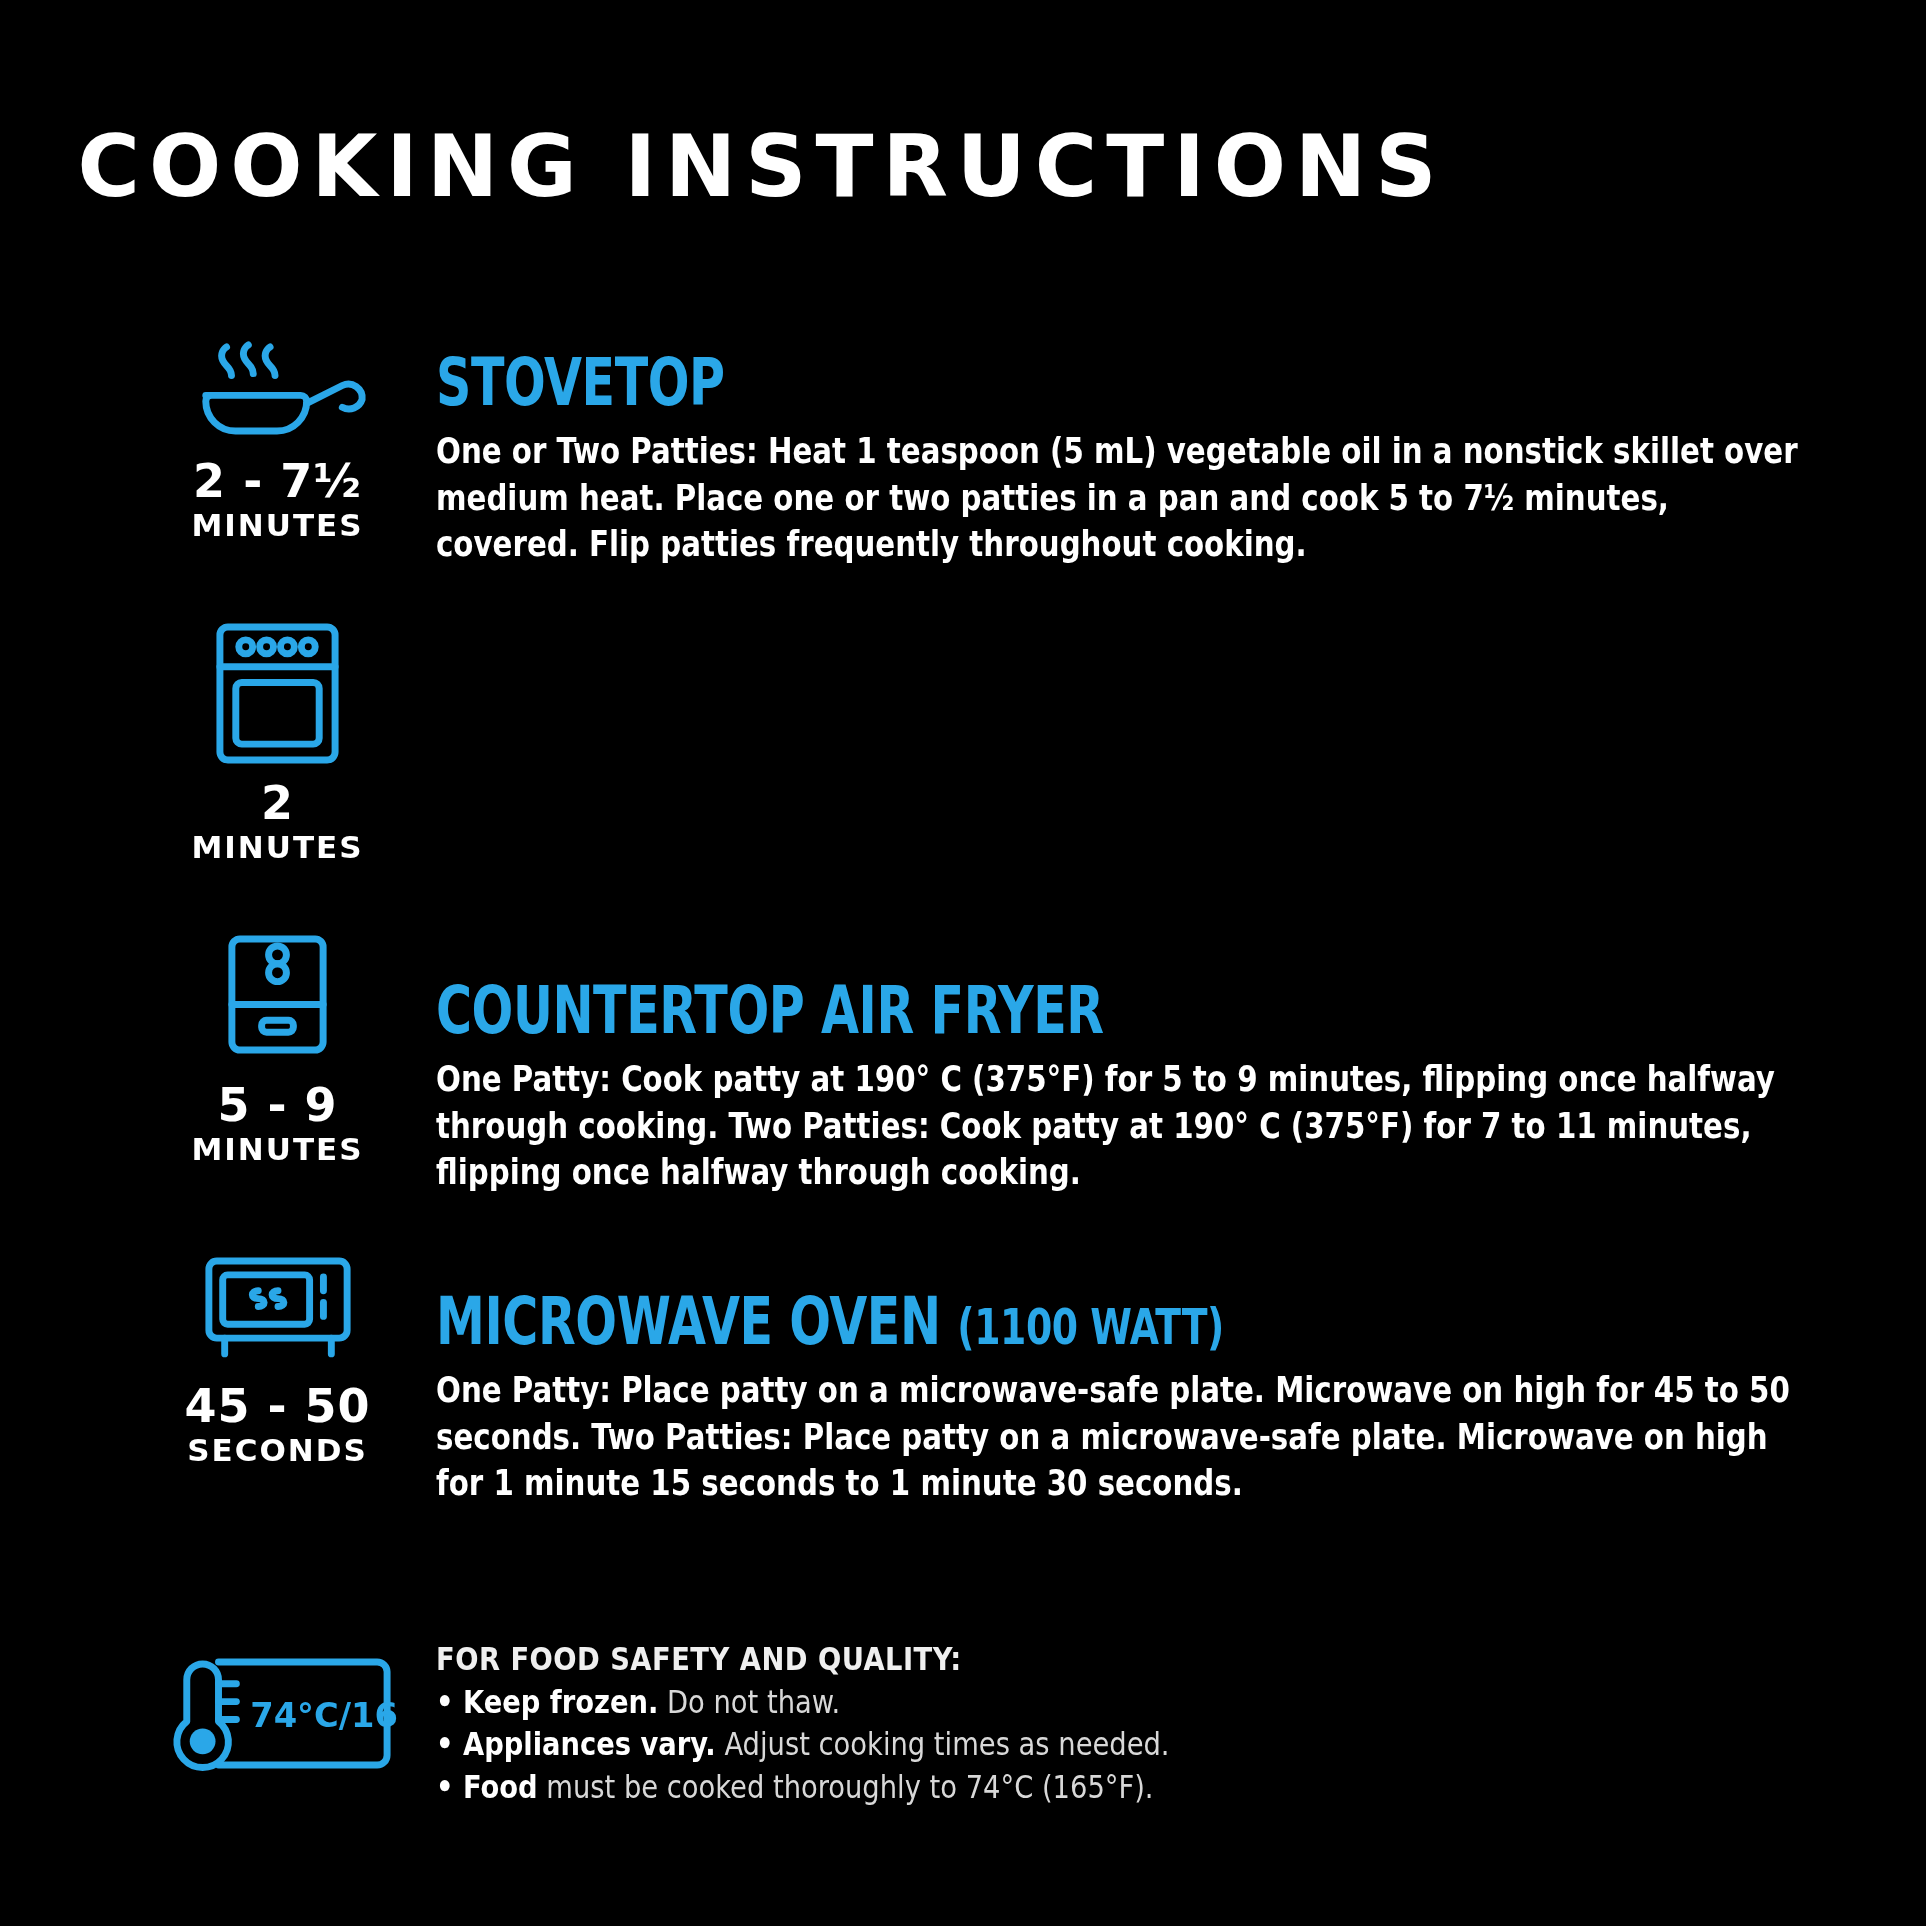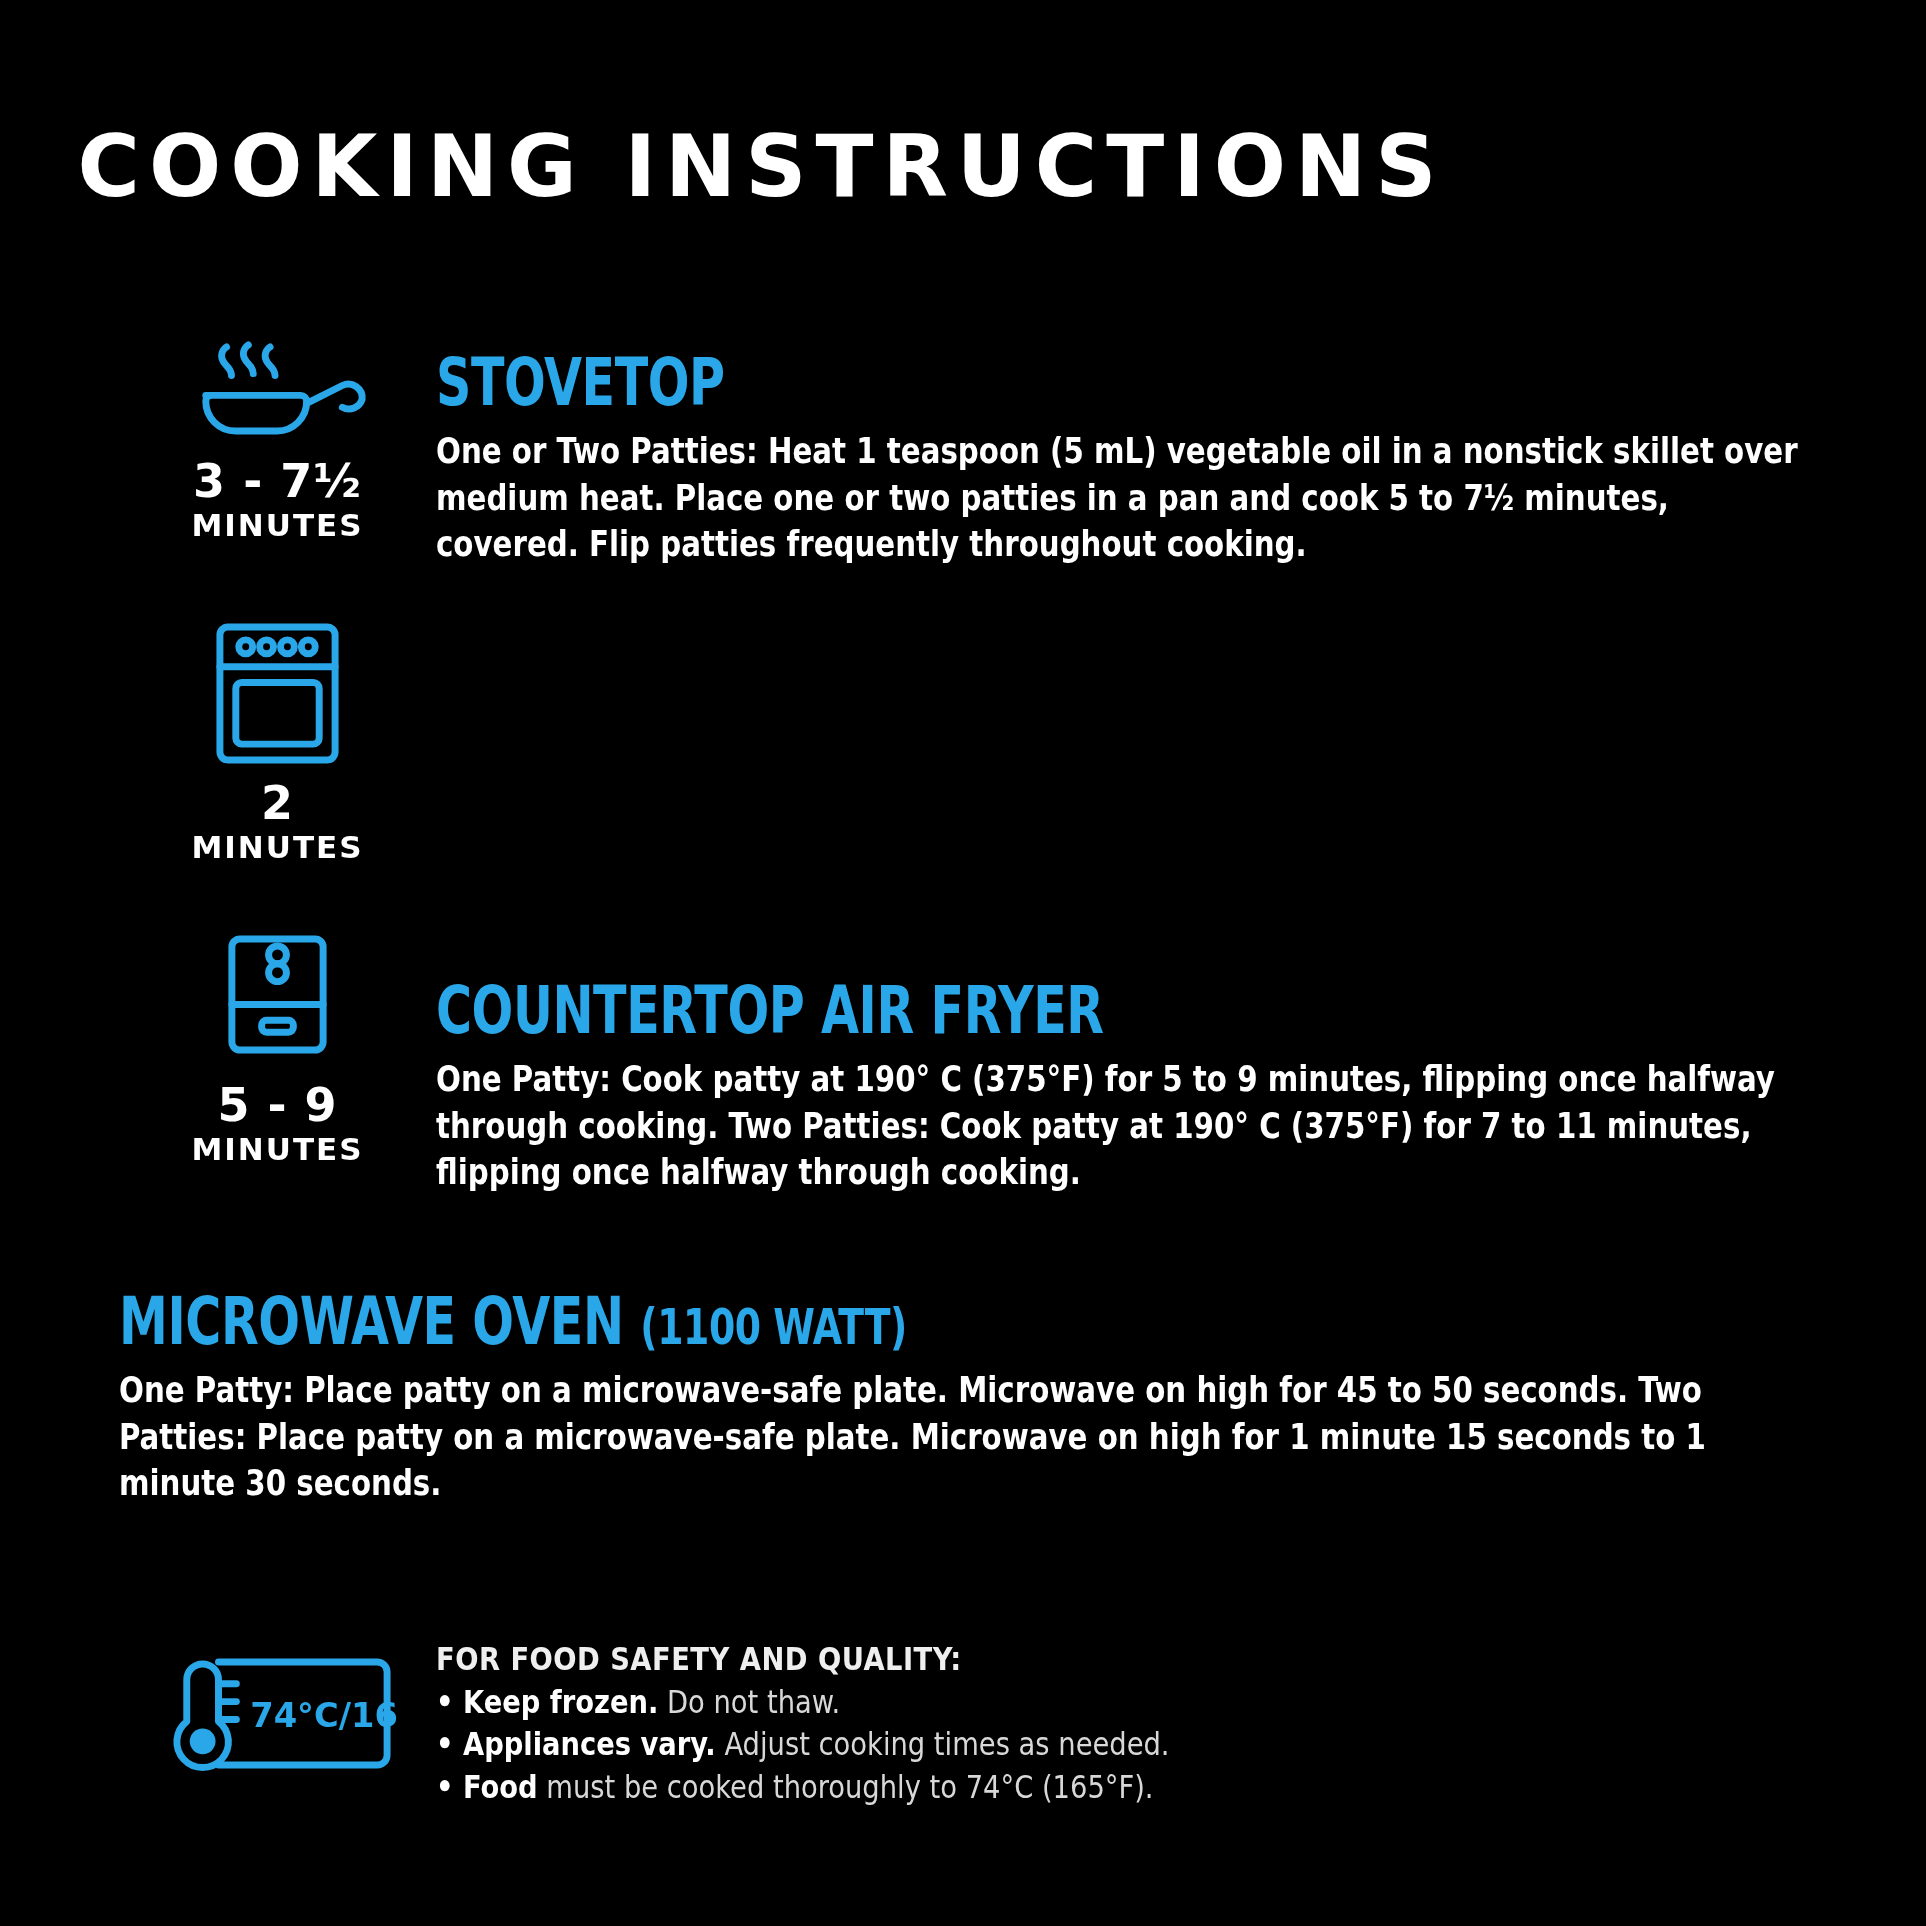--- a/index.html
+++ b/index.html
@@ -161,21 +161,21 @@
         <svg width="188" height="109" viewBox="0 0 190 110">
           <g fill="none" stroke="#2aa7e8" stroke-width="7" stroke-linecap="round" stroke-linejoin="round">
             <path d="M22 64 H118 a6 6 0 0 1 6 6 a30 30 0 0 1 -30 30 H52 a30 30 0 0 1 -30 -30 a6 6 0 0 1 6 -6 Z"></path>
             <path d="M124 72 L160 54 a14 14 0 0 1 20 14 a14 14 0 0 1 -20 8"></path>
             <path d="M48 44 c0 -10 -10 -10 -10 -20 c0 -6 5 -9 5 -9"></path>
             <path d="M70 42 c0 -10 -10 -10 -10 -20 c0 -6 5 -9 5 -9"></path>
             <path d="M92 44 c0 -10 -10 -10 -10 -20 c0 -6 5 -9 5 -9"></path>
           </g>
         </svg>
       </div>
-      <div class="time-value">3 - 7½</div>
+      <div class="time-value">2 - 7½</div>
       <div class="time-unit">MINUTES</div>
     </div>
     <div class="text-col">
       <div class="sect-head">STOVETOP</div>
       <div class="sect-body">One or Two Patties: Heat 1 teaspoon (5 mL) vegetable oil in a nonstick skillet over medium heat. Place one or two patties in a pan and cook 5 to 7½ minutes, covered. Flip patties frequently throughout cooking.</div>
     </div>
   </div>
 
   <div class="section" style="top:619px;">
     <div class="icon-col">
@@ -213,20 +213,38 @@
       <div class="time-value">5 - 9</div>
       <div class="time-unit">MINUTES</div>
     </div>
     <div class="text-col" style="padding-top:40px;">
       <div class="sect-head">COUNTERTOP AIR FRYER</div>
       <div class="sect-body">One Patty: Cook patty at 190° C (375°F) for 5 to 9 minutes, flipping once halfway through cooking. Two Patties: Cook patty at 190° C (375°F) for 7 to 11 minutes, flipping once halfway through cooking.</div>
     </div>
   </div>
 
   <div class="section" style="top:1242px;">
+    <div class="icon-col">
+      <div class="icon-box" style="height:129px;">
+        <svg width="158" height="119" viewBox="0 0 160 120">
+          <g fill="none" stroke="#2aa7e8" stroke-width="7" stroke-linecap="round" stroke-linejoin="round">
+            <rect x="10" y="14" width="140" height="78" rx="8"></rect>
+            <rect x="24" y="28" width="88" height="50" rx="5"></rect>
+            <line x1="126" y1="30" x2="126" y2="44"></line>
+            <line x1="126" y1="56" x2="126" y2="70"></line>
+            <line x1="26" y1="92" x2="26" y2="108"></line>
+            <line x1="134" y1="92" x2="134" y2="108"></line>
+            <path d="M60 44 c-8 0 -8 8 0 8 c8 0 8 8 0 8"></path>
+            <path d="M80 44 c-8 0 -8 8 0 8 c8 0 8 8 0 8"></path>
+          </g>
+        </svg>
+      </div>
+      <div class="time-value">45 - 50</div>
+      <div class="time-unit">SECONDS</div>
+    </div>
     <div class="text-col" style="padding-top:30px;">
       <div class="sect-head">
         <span>MICROWAVE OVEN</span>
         <span class="sub">(1100 WATT)</span>
       </div>
       <div class="sect-body">One Patty: Place patty on a microwave-safe plate. Microwave on high for 45 to 50 seconds. Two Patties: Place patty on a microwave-safe plate. Microwave on high for 1 minute 15 seconds to 1 minute 30 seconds.</div>
     </div>
   </div>
 
   <div class="safety">

